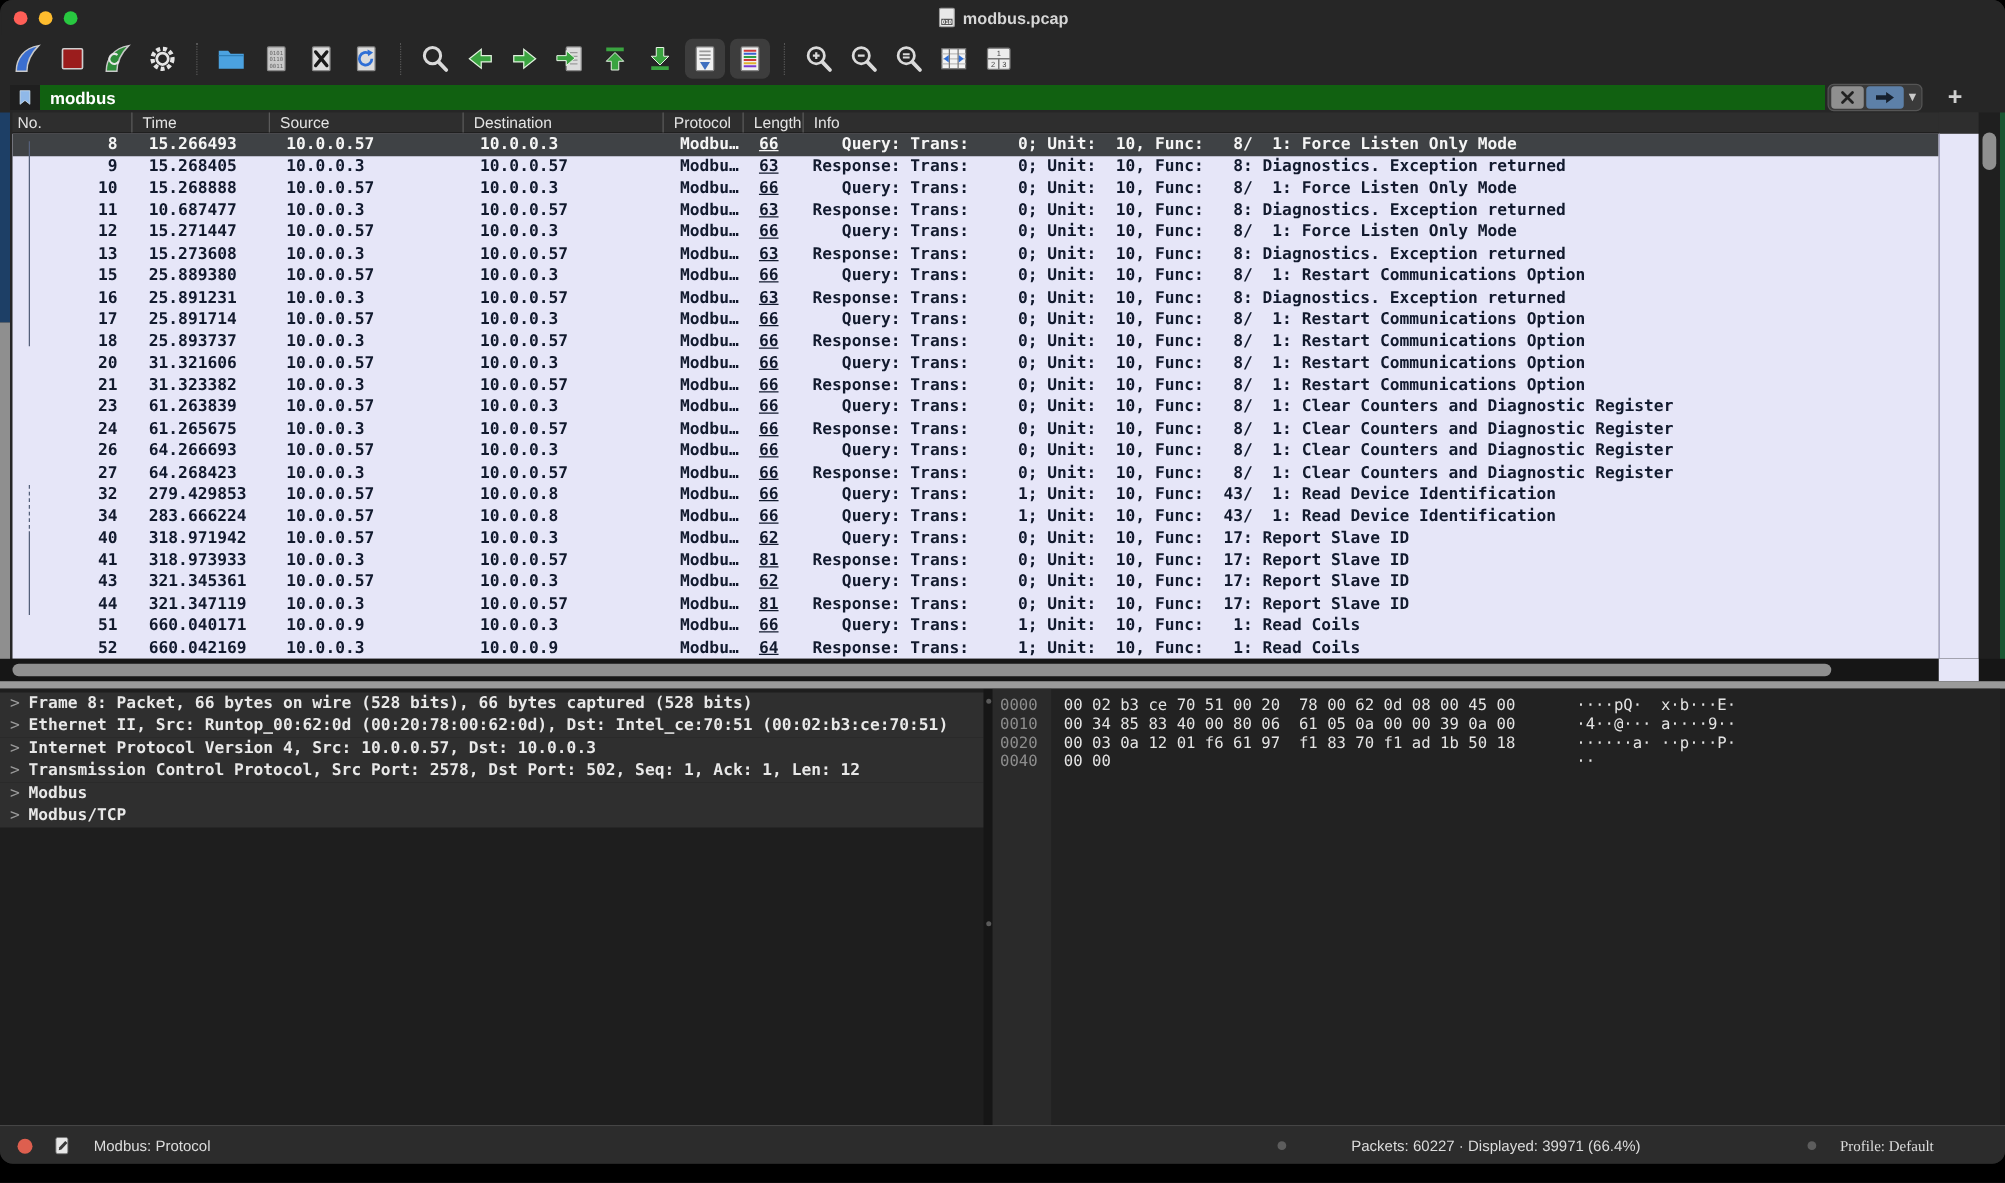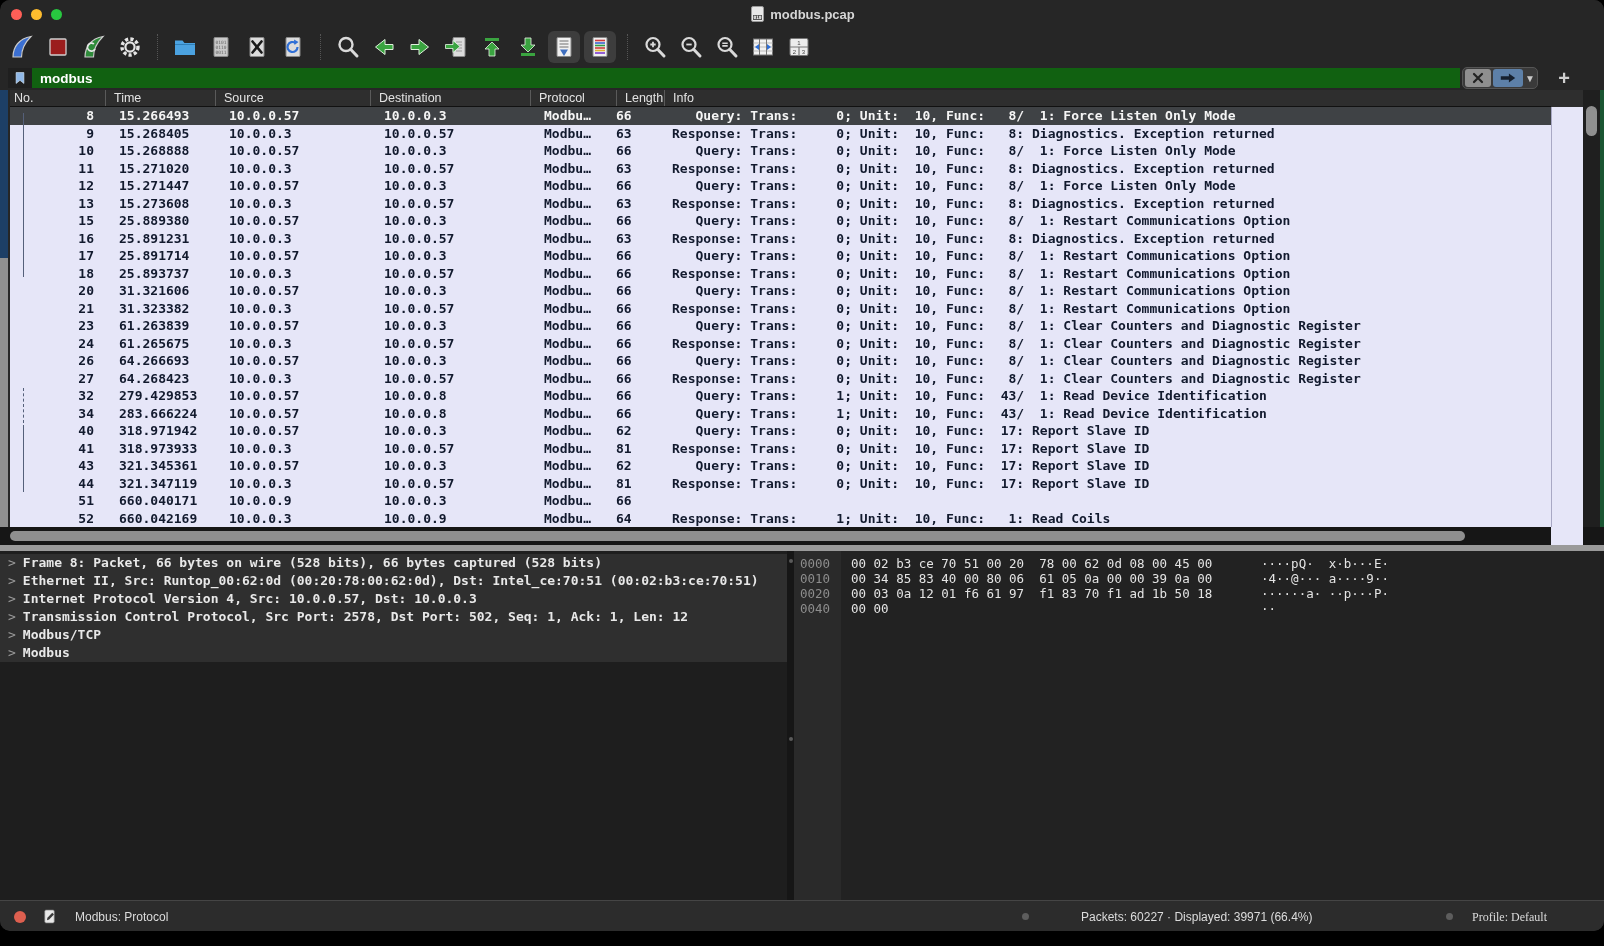--- a/index.html
+++ b/index.html
@@ -55,37 +55,37 @@
   .hc { flex:none; overflow:hidden; white-space:nowrap; padding-left:8px;
         border-left:1px solid #5a5a5a; }
   .hc:first-child { border-left:none; padding-left:4px; }
 
   
   .w-no    { width:95px;  }
   .w-time  { width:110px; }
   .w-src   { width:155px; }
   .w-dst   { width:160px; }
   .w-proto { width:64px;  }
-  .w-len   { width:48px;margin-left:22px;  }
+  .w-len   { width:48px;  }
   .w-info  { flex:1 1 auto; }
 
   
   .pkt-list { position:absolute; left:10px; top:107px; width:1541px; height:420px;
               background:#e6e6f8; overflow:hidden; }
   .prow { display:flex; height:17.5px; line-height:17.5px; white-space:pre;
           font-family:"DejaVu Sans Mono", monospace; font-size:13px; font-weight:bold;
           color:#121a2e; }
   .prow.selected { background:#3f4245; color:#f5f5f5; }
   .c { flex:none; overflow:hidden; }
   .c.w-no    { text-align:right; padding-right:11px; }
   .c.w-time  { padding-left:14px; }
   .c.w-src   { padding-left:14px; }
   .c.w-dst   { padding-left:14px; }
   .c.w-proto { padding-left:14px; }
-  .c.w-len   { text-align:left; padding-right:6px; }
+  .c.w-len   { text-align:center; padding-right:6px;text-decoration:underline; }
   .c.w-info  { padding-left:8px; }
   .conv-line { position:absolute; left:13px; width:1px; background:#55607a; }
   .conv-line.dashed { background:none; border-left:1px dashed #55607a; }
 
   .end-col { position:absolute; left:1551px; top:107px; width:32px; height:420px;
              background:#e6e6f8; border-left:1px solid #a8a8c4; }
   .end-col-hdr { position:absolute; left:1551px; top:90px; width:32px; height:17px; background:#2e2e2e; }
   .vscroll { position:absolute; left:1583px; top:90px; width:17px; height:437px; background:#1f1f1f; }
   .vscroll .thumb { position:absolute; left:3px; top:16px; width:11px; height:30px;
                     background:#8f8f8f; border-radius:6px; }
@@ -365,21 +365,21 @@
         <span class="c w-time">15.268888</span>
         <span class="c w-src">10.0.0.57</span>
         <span class="c w-dst">10.0.0.3</span>
         <span class="c w-proto">Modbu…</span>
         <span class="c w-len">66</span>
         <span class="c w-info">   Query: Trans:     0; Unit:  10, Func:   8/  1: Force Listen Only Mode</span>
       </div>
 
       <div class="prow">
         <span class="c w-no">11</span>
-        <span class="c w-time">15.271020</span>
+        <span class="c w-time">10.687477</span>
         <span class="c w-src">10.0.0.3</span>
         <span class="c w-dst">10.0.0.57</span>
         <span class="c w-proto">Modbu…</span>
         <span class="c w-len">63</span>
         <span class="c w-info">Response: Trans:     0; Unit:  10, Func:   8: Diagnostics. Exception returned</span>
       </div>
 
       <div class="prow">
         <span class="c w-no">12</span>
         <span class="c w-time">15.271447</span>
@@ -560,20 +560,21 @@
         <span class="c w-info">Response: Trans:     0; Unit:  10, Func:  17: Report Slave ID</span>
       </div>
 
       <div class="prow">
         <span class="c w-no">51</span>
         <span class="c w-time">660.040171</span>
         <span class="c w-src">10.0.0.9</span>
         <span class="c w-dst">10.0.0.3</span>
         <span class="c w-proto">Modbu…</span>
         <span class="c w-len">66</span>
+        <span class="c w-info">   Query: Trans:     1; Unit:  10, Func:   1: Read Coils</span>
       </div>
 
       <div class="prow">
         <span class="c w-no">52</span>
         <span class="c w-time">660.042169</span>
         <span class="c w-src">10.0.0.3</span>
         <span class="c w-dst">10.0.0.9</span>
         <span class="c w-proto">Modbu…</span>
         <span class="c w-len">64</span>
         <span class="c w-info">Response: Trans:     1; Unit:  10, Func:   1: Read Coils</span>
@@ -599,23 +600,23 @@
     <div class="detail-pane">
 
         <div class="dline"><span class="chev">&gt;</span><span>Frame 8: Packet, 66 bytes on wire (528 bits), 66 bytes captured (528 bits)</span></div>
 
         <div class="dline"><span class="chev">&gt;</span><span>Ethernet II, Src: Runtop_00:62:0d (00:20:78:00:62:0d), Dst: Intel_ce:70:51 (00:02:b3:ce:70:51)</span></div>
 
         <div class="dline"><span class="chev">&gt;</span><span>Internet Protocol Version 4, Src: 10.0.0.57, Dst: 10.0.0.3</span></div>
 
         <div class="dline"><span class="chev">&gt;</span><span>Transmission Control Protocol, Src Port: 2578, Dst Port: 502, Seq: 1, Ack: 1, Len: 12</span></div>
 
+        <div class="dline"><span class="chev">&gt;</span><span>Modbus</span></div>
+
         <div class="dline"><span class="chev">&gt;</span><span>Modbus/TCP</span></div>
-
-        <div class="dline"><span class="chev">&gt;</span><span>Modbus</span></div>
 
     </div>
     <div class="pane-divider">
       <div class="dot" style="top:8px;"></div>
       <div class="dot" style="top:186px;"></div>
     </div>
     <div class="hex-pane">
       <div class="hex-offset-strip"></div>
 
         <div class="hxrow">

